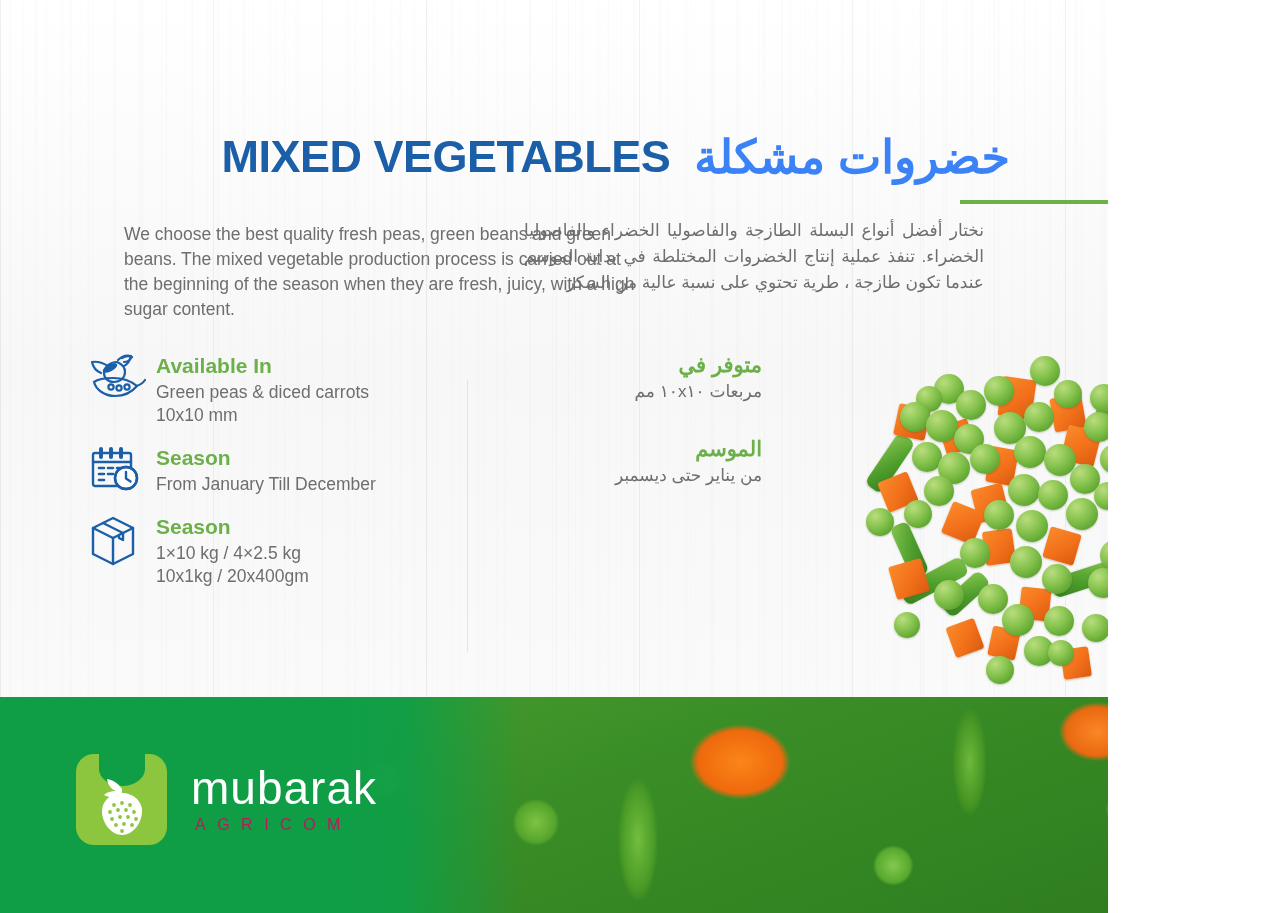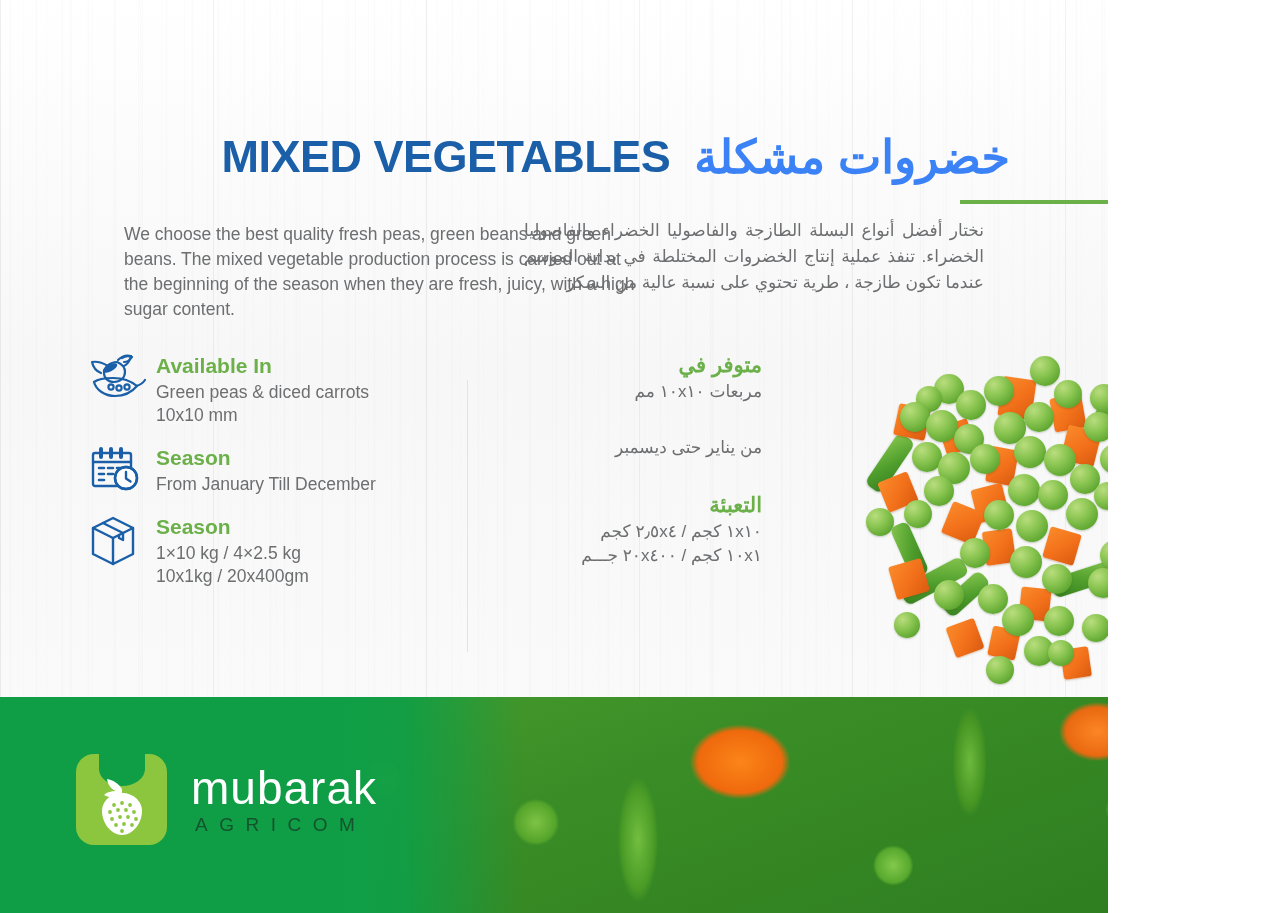--- a/index.html
+++ b/index.html
@@ -261,22 +261,22 @@
     padding-top: 4px;
   }
   .logo-word {
     font-size: 46px;
     color: #ffffff;
     font-weight: normal;
     letter-spacing: 1px;
     line-height: 46px;
   }
   .logo-sub {
-    font-size: 19px;
-    color: #14532d;
+    font-size: 16px;
+    color: #be185d;
     letter-spacing: 11.5px;
     line-height: 28px;
     padding-left: 4px;
   }
 </style>
 </head>
 <body>
 
 <div id="page">
 
@@ -361,28 +361,24 @@
   </div>
 
   <div class="specs-ar">
 
     <div class="spec-ar-block">
       <div class="spec-ar-title">متوفر في</div>
       <div class="spec-ar-line">مربعات ١٠x١٠ مم</div>
     </div>
 
     <div class="spec-ar-block">
+      <div class="spec-ar-title">الموسم</div>
       <div class="spec-ar-line">من يناير حتى ديسمبر</div>
     </div>
 
-    <div class="spec-ar-block">
-      <div class="spec-ar-title">التعبئة</div>
-      <div class="spec-ar-line">١x١٠ كجم / ٢٫٥x٤ كجم</div>
-      <div class="spec-ar-line">١٠x١ كجم / ٢٠x٤٠٠ جـــم</div>
-    </div>
 
   </div>
 
   <div class="product-photo">
 
     <div class="veg bean" style="left:42px;  top:92px;  width:20px; height:62px; transform:rotate(34deg);"></div>
     <div class="veg bean" style="left:62px;  top:182px; width:19px; height:56px; transform:rotate(-24deg);"></div>
     <div class="veg bean" style="left:86px;  top:206px; width:20px; height:70px; transform:rotate(62deg);"></div>
     <div class="veg bean" style="left:272px; top:60px;  width:20px; height:64px; transform:rotate(-38deg);"></div>
     <div class="veg bean" style="left:292px; top:122px; width:20px; height:74px; transform:rotate(16deg);"></div>

